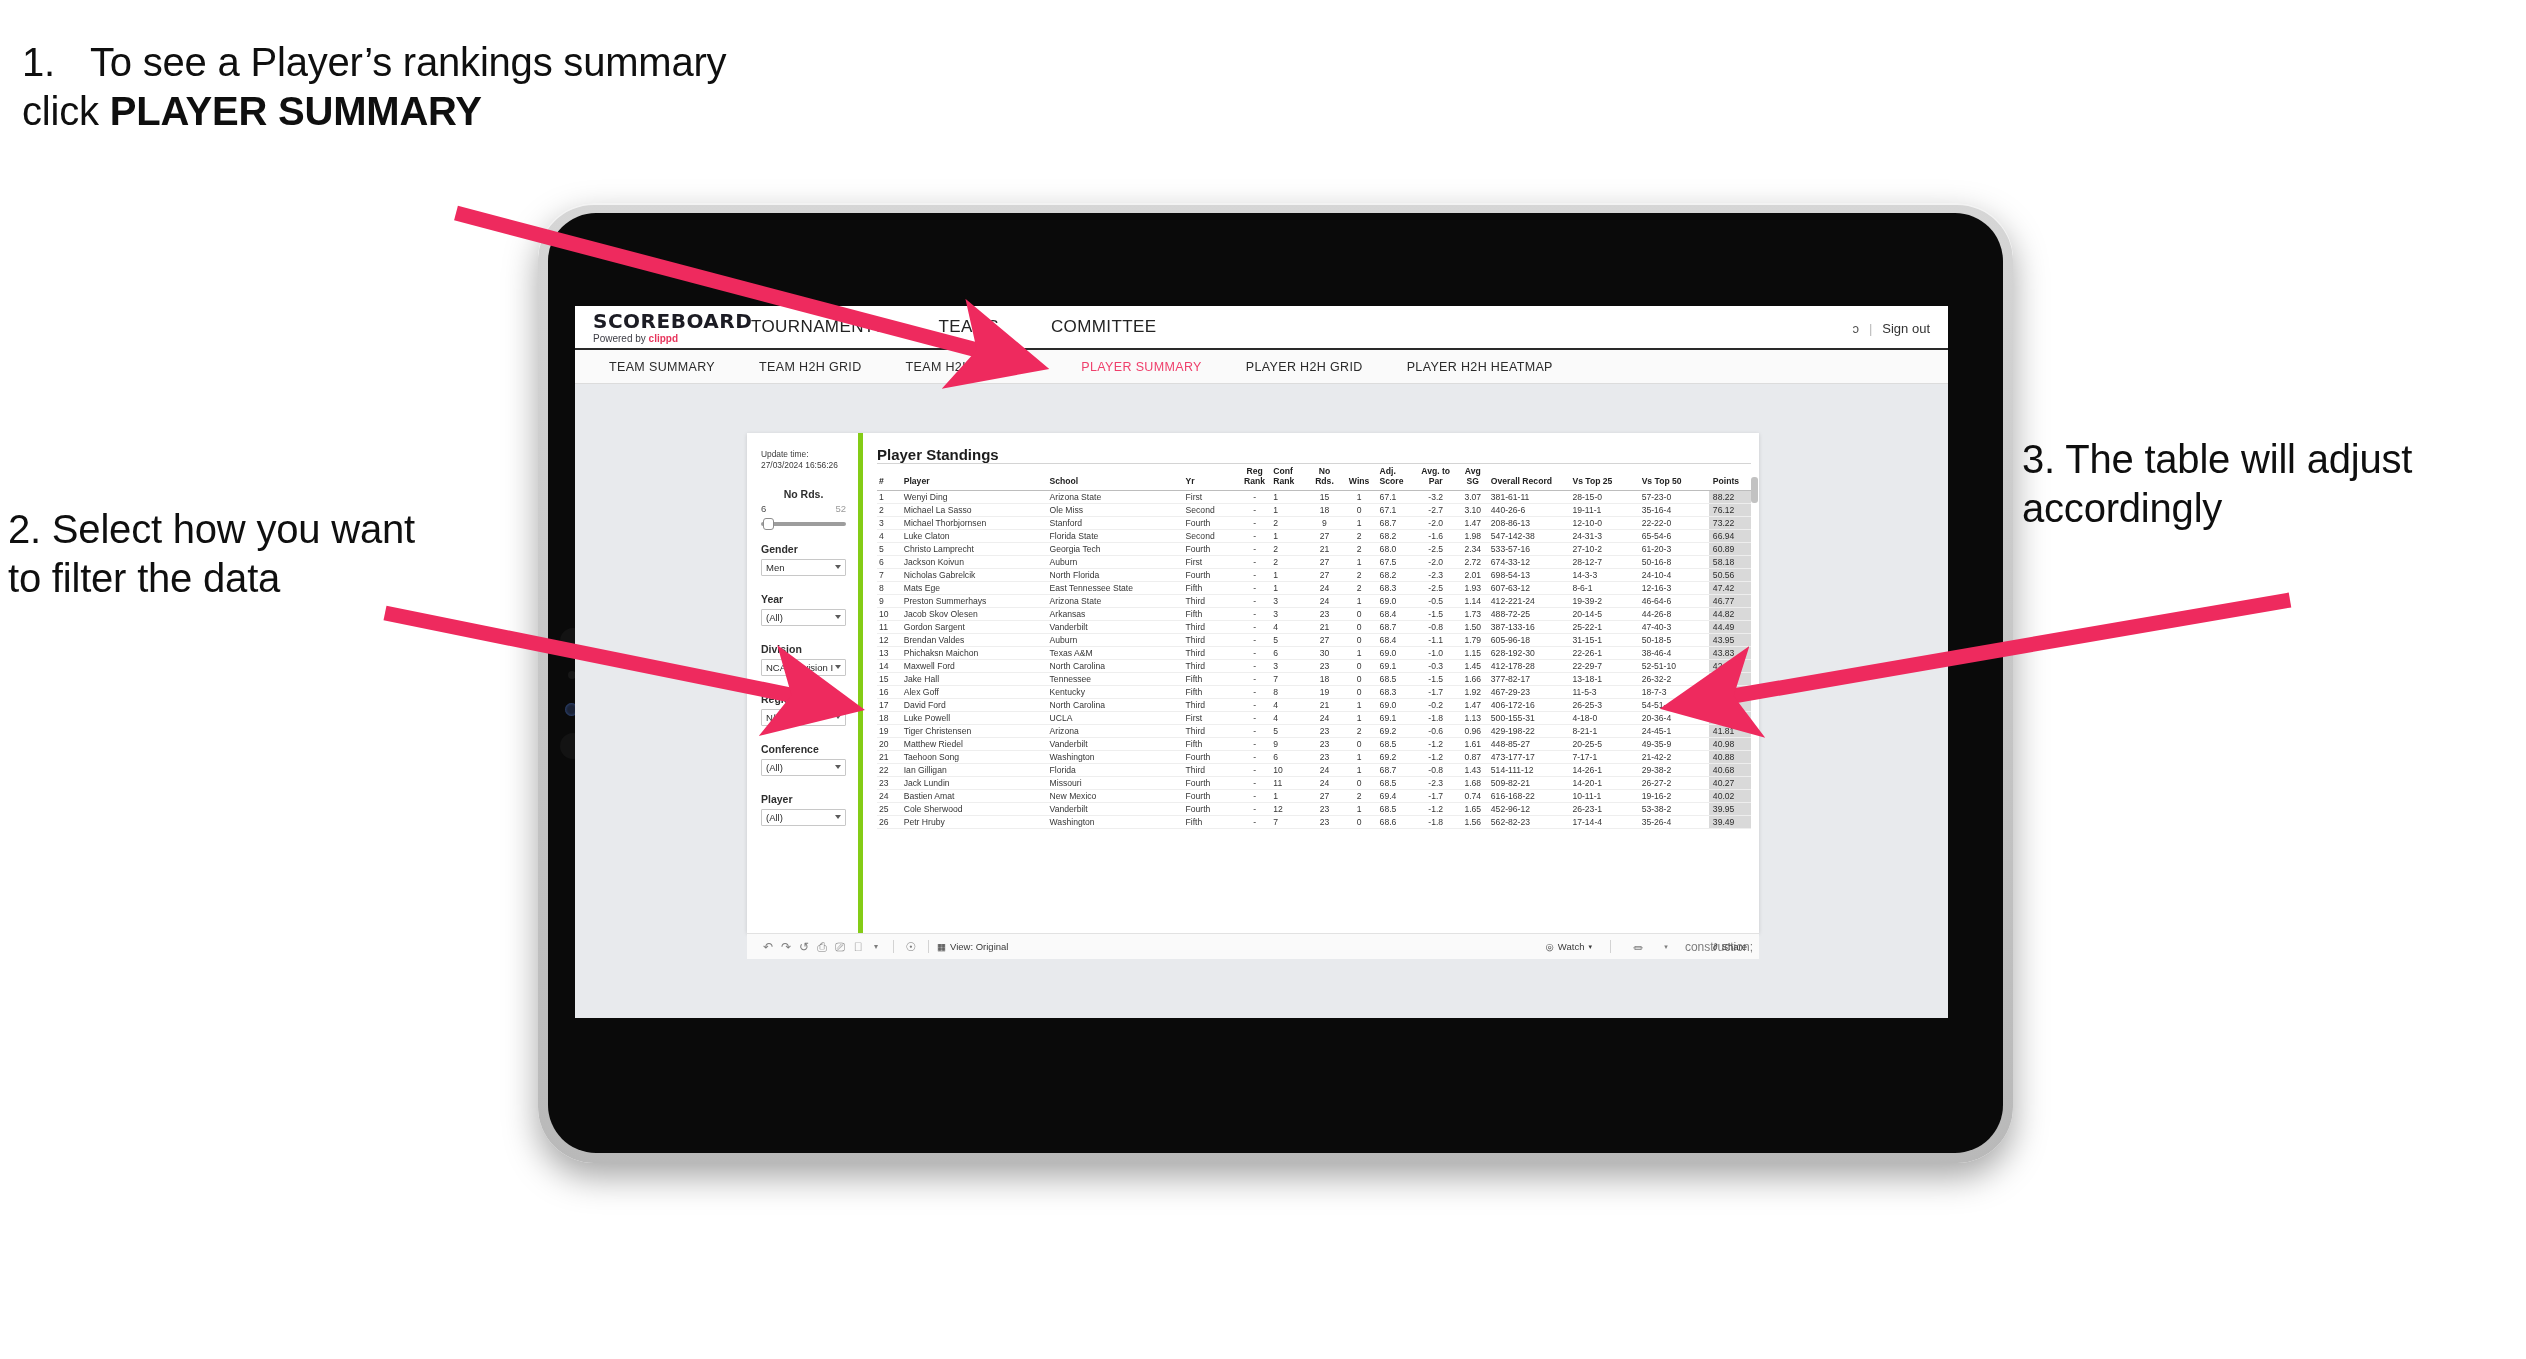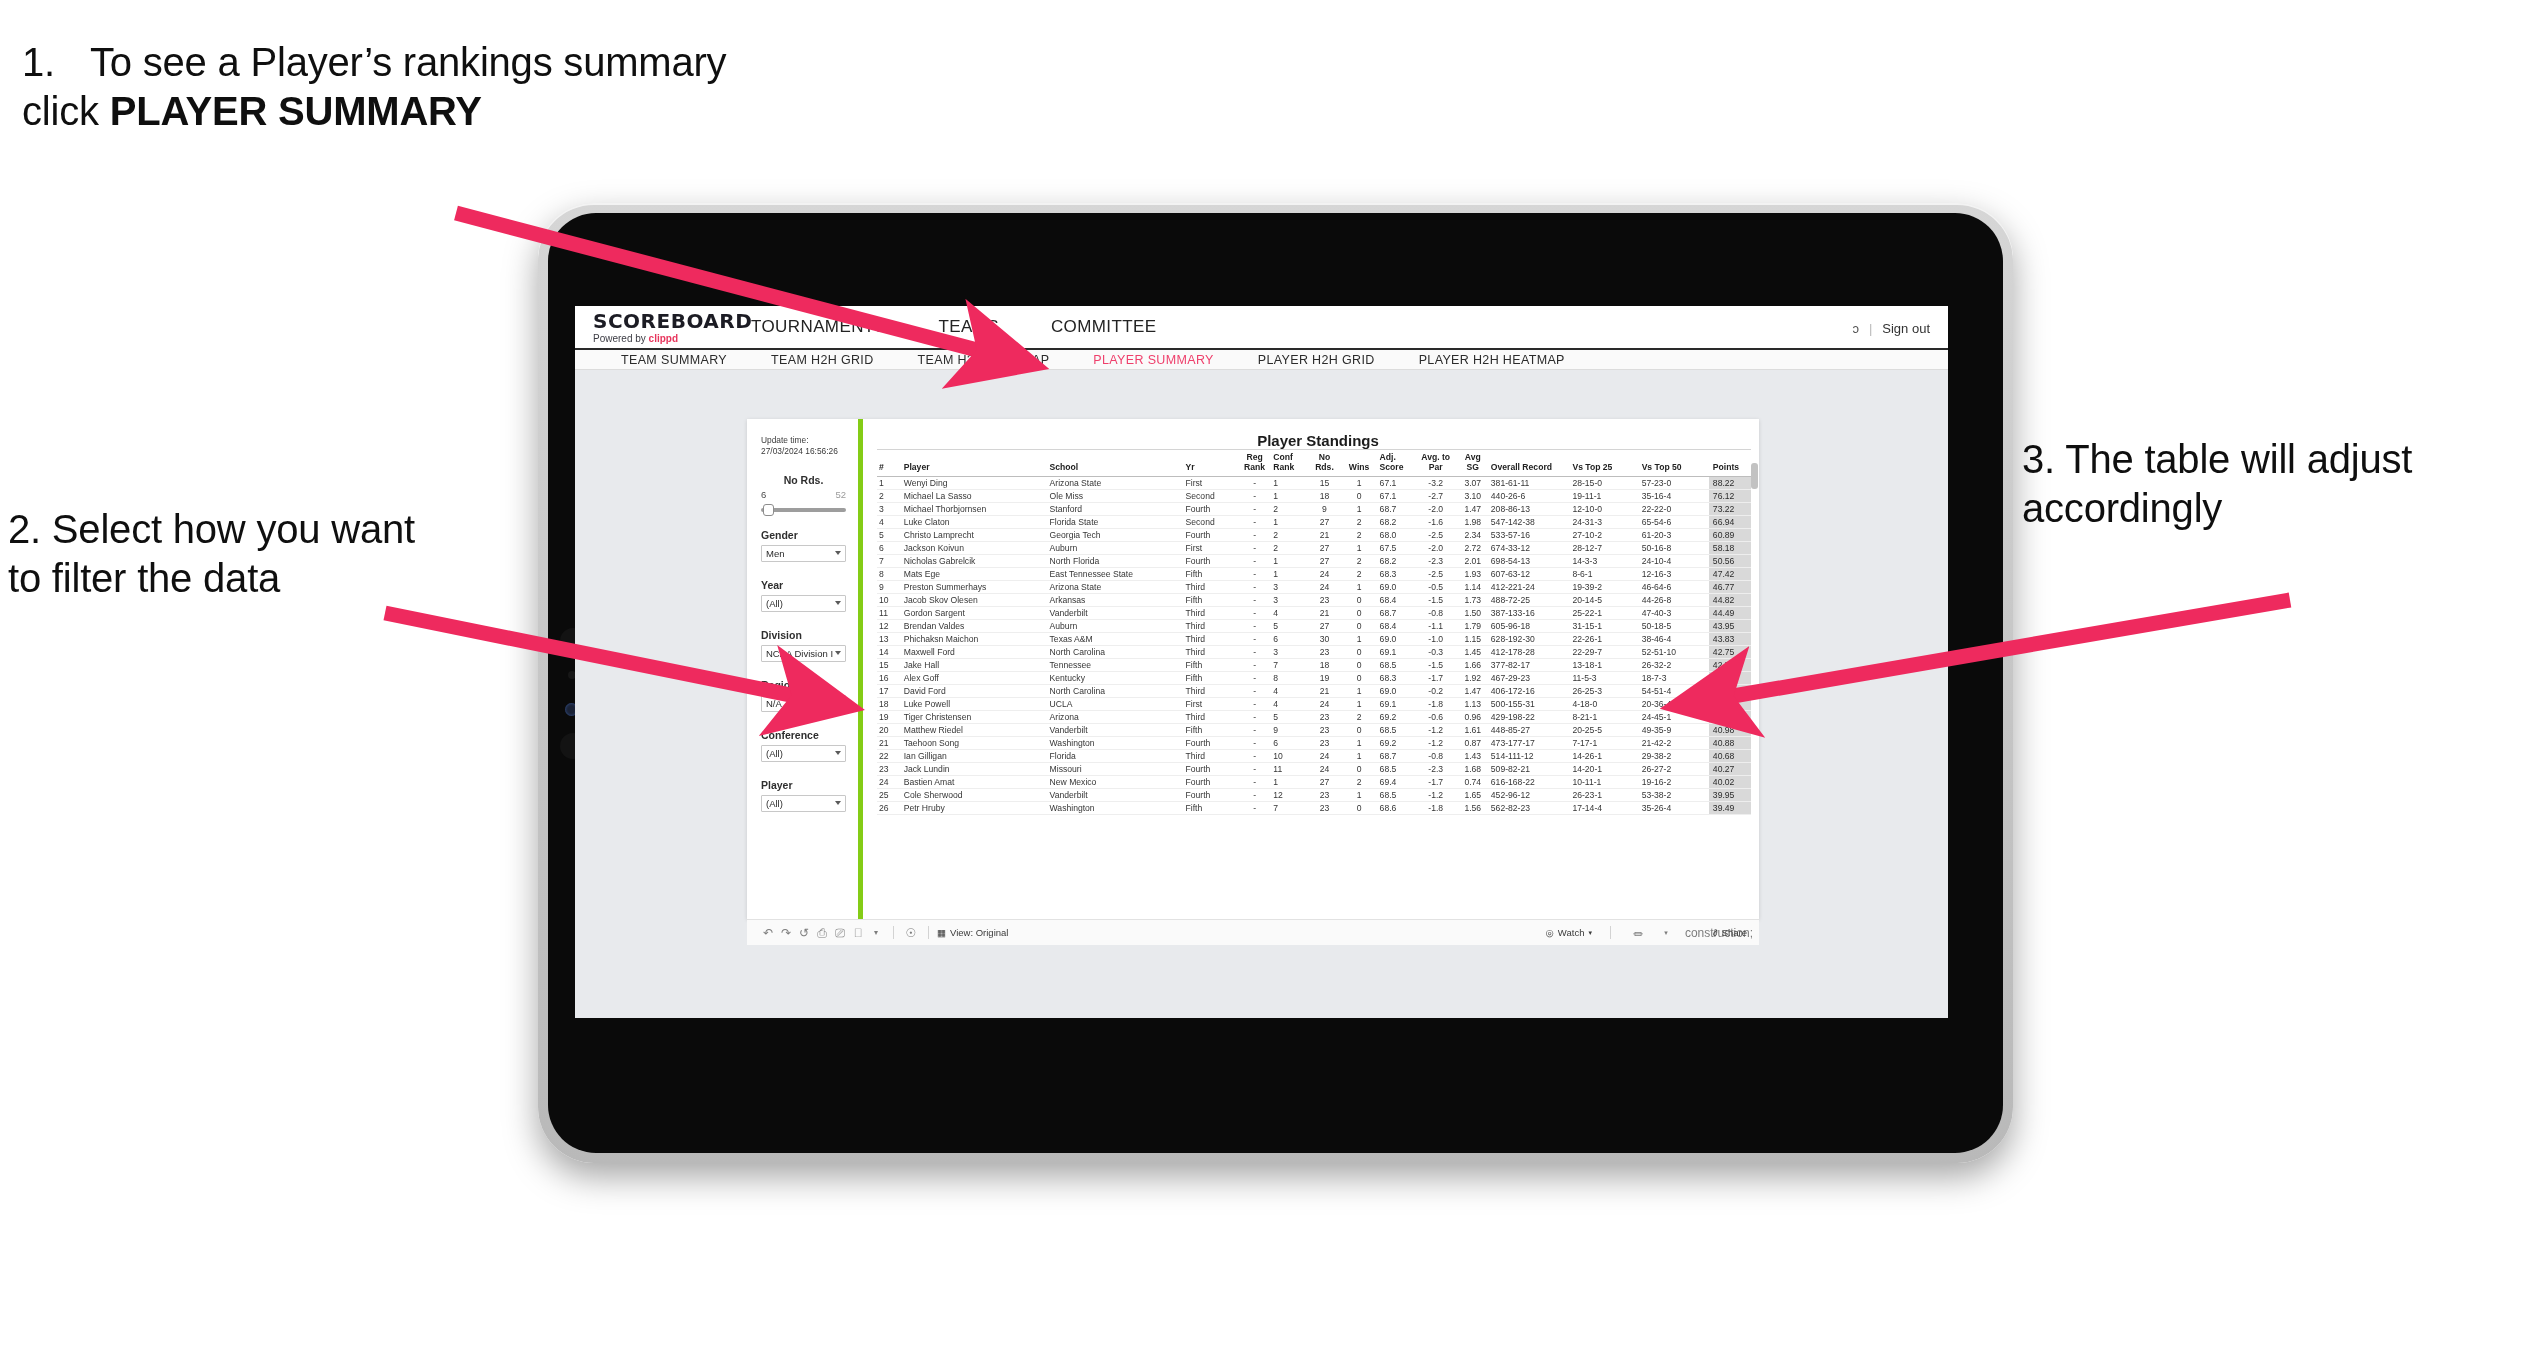--- a/index.html
+++ b/index.html
@@ -83,23 +83,23 @@
   #topnav-right {
     position: absolute; right: 18px; top: 0; height: 44px;
     display: flex; align-items: center; gap: 10px;
     font-size: 13px; color: #333;
   }
   #topnav-right .sep { color: #b9b9b9; }
   #user-initial { color:#555; font-size:13px; }
 
   
   #subnav {
-    height: 20px; background: #fafafa;
+    height: 34px; background: #fafafa;
     border-bottom: 1px solid #dcdcdc;
-    display: flex; align-items: center; padding-left: 24px;
+    display: flex; align-items: center; padding-left: 12px;
   }
   .subtab {
     font-size: 12.5px; color: #2b2b2b; letter-spacing: 0.35px;
     padding: 0 22px; height: 34px; line-height: 34px; cursor: pointer;
     white-space: nowrap;
   }
   .subtab.active { color: #ef3f6b; }
 
   
   #dash { position: relative; height: 634px; background: #e8eaed; }
@@ -141,21 +141,21 @@
     cursor: pointer; overflow:hidden; white-space:nowrap;
   }
   .caret {
     position: absolute; right: 4px; top: 50%; transform: translateY(-50%);
     width: 0; height: 0; border-left: 3.5px solid transparent;
     border-right: 3.5px solid transparent; border-top: 4.5px solid #5a5a5a;
   }
 
   
   #table-area { flex: 1; display: flex; flex-direction: column; min-width:0; }
-  #tbl-head { padding: 13px 0 0 14px; text-align: center; }
+  #tbl-head { padding: 13px 0 0 14px; }
   #tbl-title { font-size: 15px; font-weight: 700; color: #1c1c1c; }
   #tbl-meta { display: flex; font-size: 10.5px; color: #2b2b2b; margin-top: 10px; padding-bottom: 8px; }
   #tbl-meta .m { margin-right: 0; }
   #tbl-meta .m b { font-weight: 700; }
   .m-1 { width: 185px; } .m-2 { width: 196px; } .m-3 { width: 196px; }
 
   table { border-collapse: collapse; width: 100%; table-layout: fixed; }
   thead th {
     font-size: 8.6px; font-weight: 700; color: #222;
     text-align: left; padding: 3px 2px 4px 2px;

